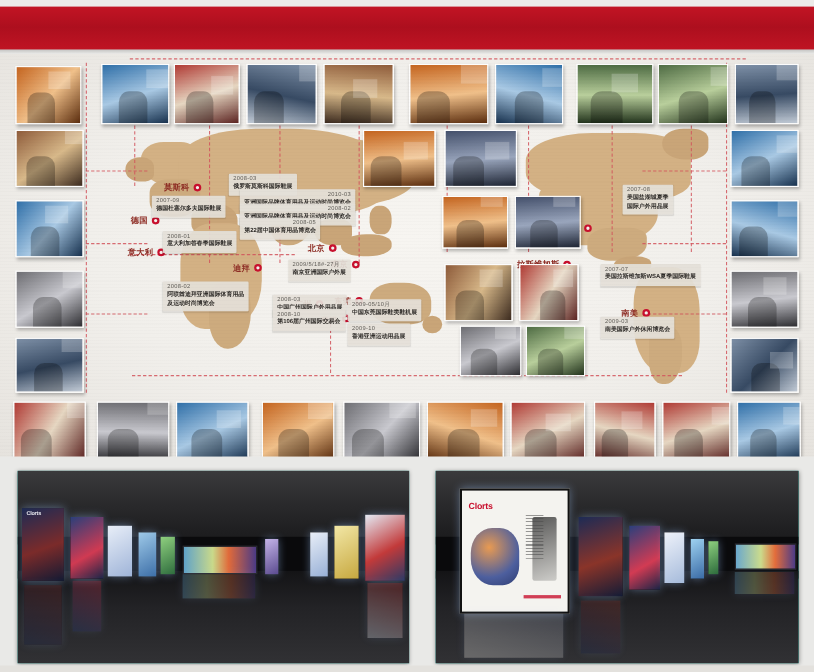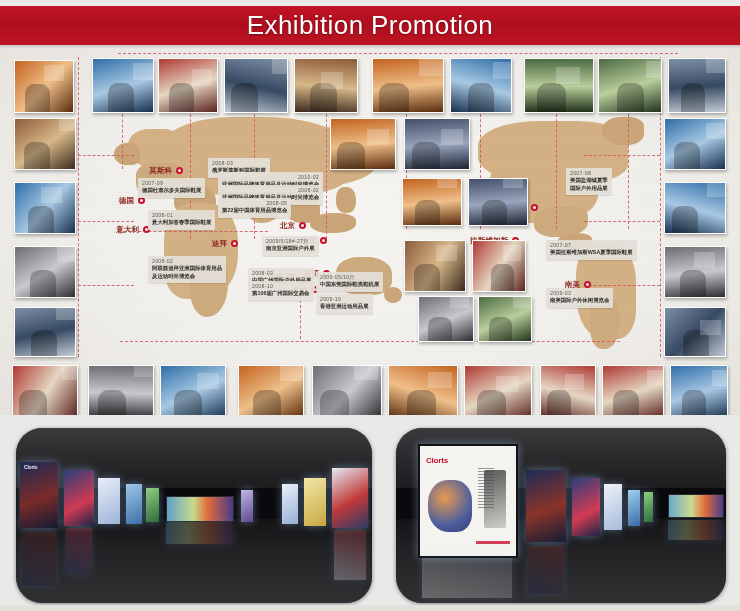--- a/index.html
+++ b/index.html
@@ -78,21 +78,20 @@
     box-shadow:1px 2px 3px rgba(0,0,0,.28);
     border:1px solid #fff;box-sizing:border-box;
   }
   .ph i{position:absolute;display:block;}
 
   
   .panel{
     position:absolute;overflow:hidden;
     background:#0f766e;
     box-shadow:0 1px 4px rgba(0,0,0,.45);
-    border-radius:26px;
   }
   .corridor-ceiling{position:absolute;left:0;top:0;width:100%;height:38%;
     background:linear-gradient(180deg,#3a3a3c 0%,#2a2a2c 45%,#19191b 100%);}
   .corridor-floor{position:absolute;left:0;bottom:0;width:100%;height:48%;
     background:linear-gradient(180deg,#141416 0%,#232326 40%,#313134 100%);}
   .corridor-back{position:absolute;left:0;top:34%;width:100%;height:22%;
     background:#0a0a0c;}
   .lb{position:absolute;box-shadow:0 0 8px rgba(160,200,255,.45);}
   .lb.ref{opacity:.30;filter:blur(.6px);}
   .bigscreen{position:absolute;border:1px solid #2a2a30;}
@@ -103,21 +102,20 @@
   }
   .footer-band{position:absolute;left:0;bottom:0;width:740px;height:6px;background:#e3e1dd;}
 </style>
 </head>
 <body>
 
 <div id="root">
 
   <div class="hdr-top-gap"></div>
   <div class="hdr-strip"></div>
-  <div class="hdr-title">Exhibition Promotion</div>
   <div class="hdr-shadow"></div>
 
   <div class="stage">
 
     <div class="map">
 
       <div class="land l" style="left:50px;top:22px;width:52px;height:40px;border-radius:40% 30% 20% 55%;"></div>
       <div class="land l" style="left:84px;top:10px;width:190px;height:78px;border-radius:38% 46% 30% 34%;"></div>
       <div class="land l" style="left:150px;top:18px;width:150px;height:62px;border-radius:30% 52% 42% 26%;"></div>
       <div class="land" style="left:58px;top:56px;width:46px;height:34px;border-radius:36% 30% 46% 40%;"></div>

